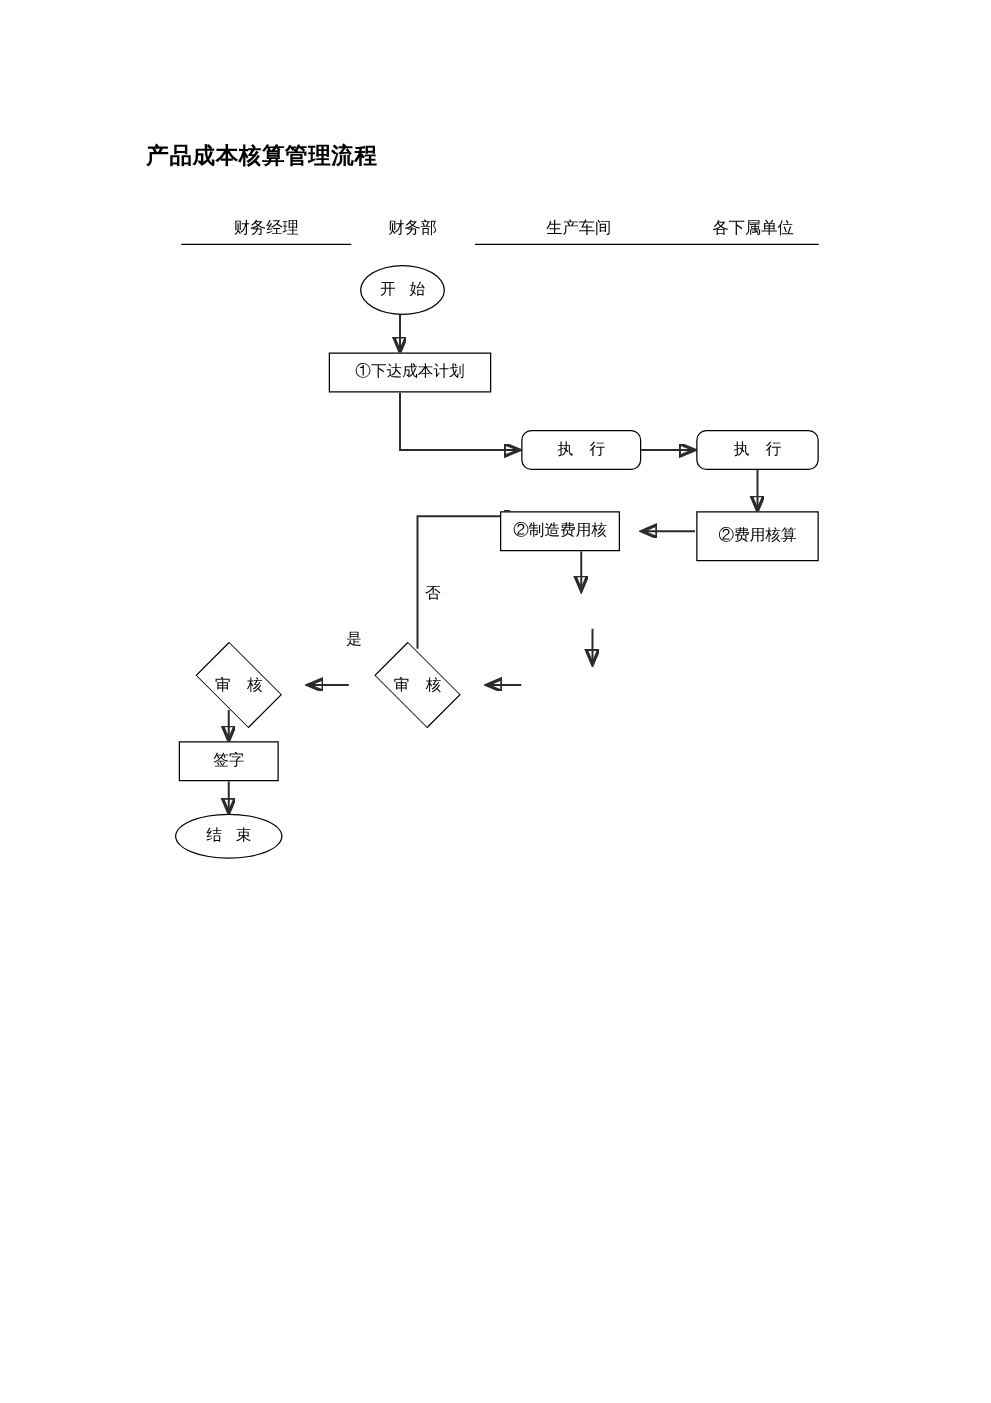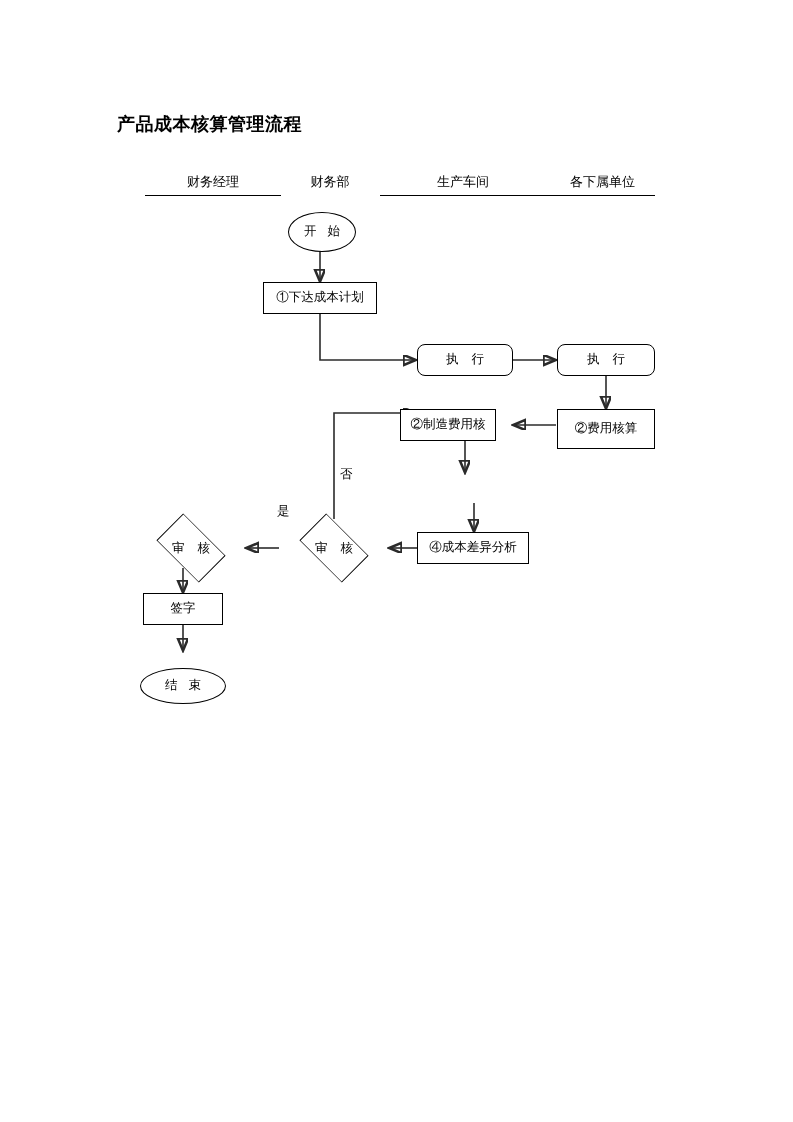--- a/index.html
+++ b/index.html
@@ -170,44 +170,43 @@
 
     <path d="M334,519 L334,413 L415,413" marker-end="url(#ah)"></path>
 
     <line x1="183" y1="568" x2="183" y2="592" marker-end="url(#ah)"></line>
 
     <line x1="183" y1="625" x2="183" y2="650" marker-end="url(#ah)"></line>
   </svg>
 
   <div class="node oval" style="left:288px; top:212px; width:68px; height:40px;">开 始</div>
 
-  <div class="node rect" style="left:263px; top:282px; width:114px; height:32px;">①下达成本计划</div>
+  <div class="node rect" style="left:263px; top:282px; width:130px; height:32px;">①下达成本计划</div>
 
   <div class="node rect spaced" style="left:417px; top:344px; width:96px; height:32px;">执 行</div>
 
   <div class="node rect spaced" style="left:557px; top:344px; width:98px; height:32px;">执 行</div>
 
   <div class="node rect" style="left:400px; top:409px; width:96px; height:32px;">②制造费用核</div>
 
   <div class="node rect" style="left:557px; top:409px; width:98px; height:40px;">②费用核算</div>
 
 
-  <div class="node rect" style="left:417px; top:532px; width:112px; height:32px;">④成本差异分析</div>
 
   <div class="diamond-wrap" style="left:280px; top:519px; width:108px; height:58px;">
     <div class="diamond-shape" style="width:58px; height:58px;"></div>
     <div class="diamond-label">审 核</div>
   </div>
 
   <div class="diamond-wrap" style="left:137px; top:519px; width:108px; height:58px;">
     <div class="diamond-shape" style="width:58px; height:58px;"></div>
     <div class="diamond-label">审 核</div>
   </div>
 
   <div class="node rect" style="left:143px; top:593px; width:80px; height:32px;">签字</div>
 
-  <div class="node oval" style="left:140px; top:668px; width:86px; height:36px;">结 束</div>
+  <div class="node oval" style="left:140px; top:651px; width:86px; height:36px;">结 束</div>
 
   <div class="branch-label" style="left:340px; top:466px;">否</div>
 
   <div class="branch-label" style="left:277px; top:503px;">是</div>
 
 </div>
 
 </body></html>

